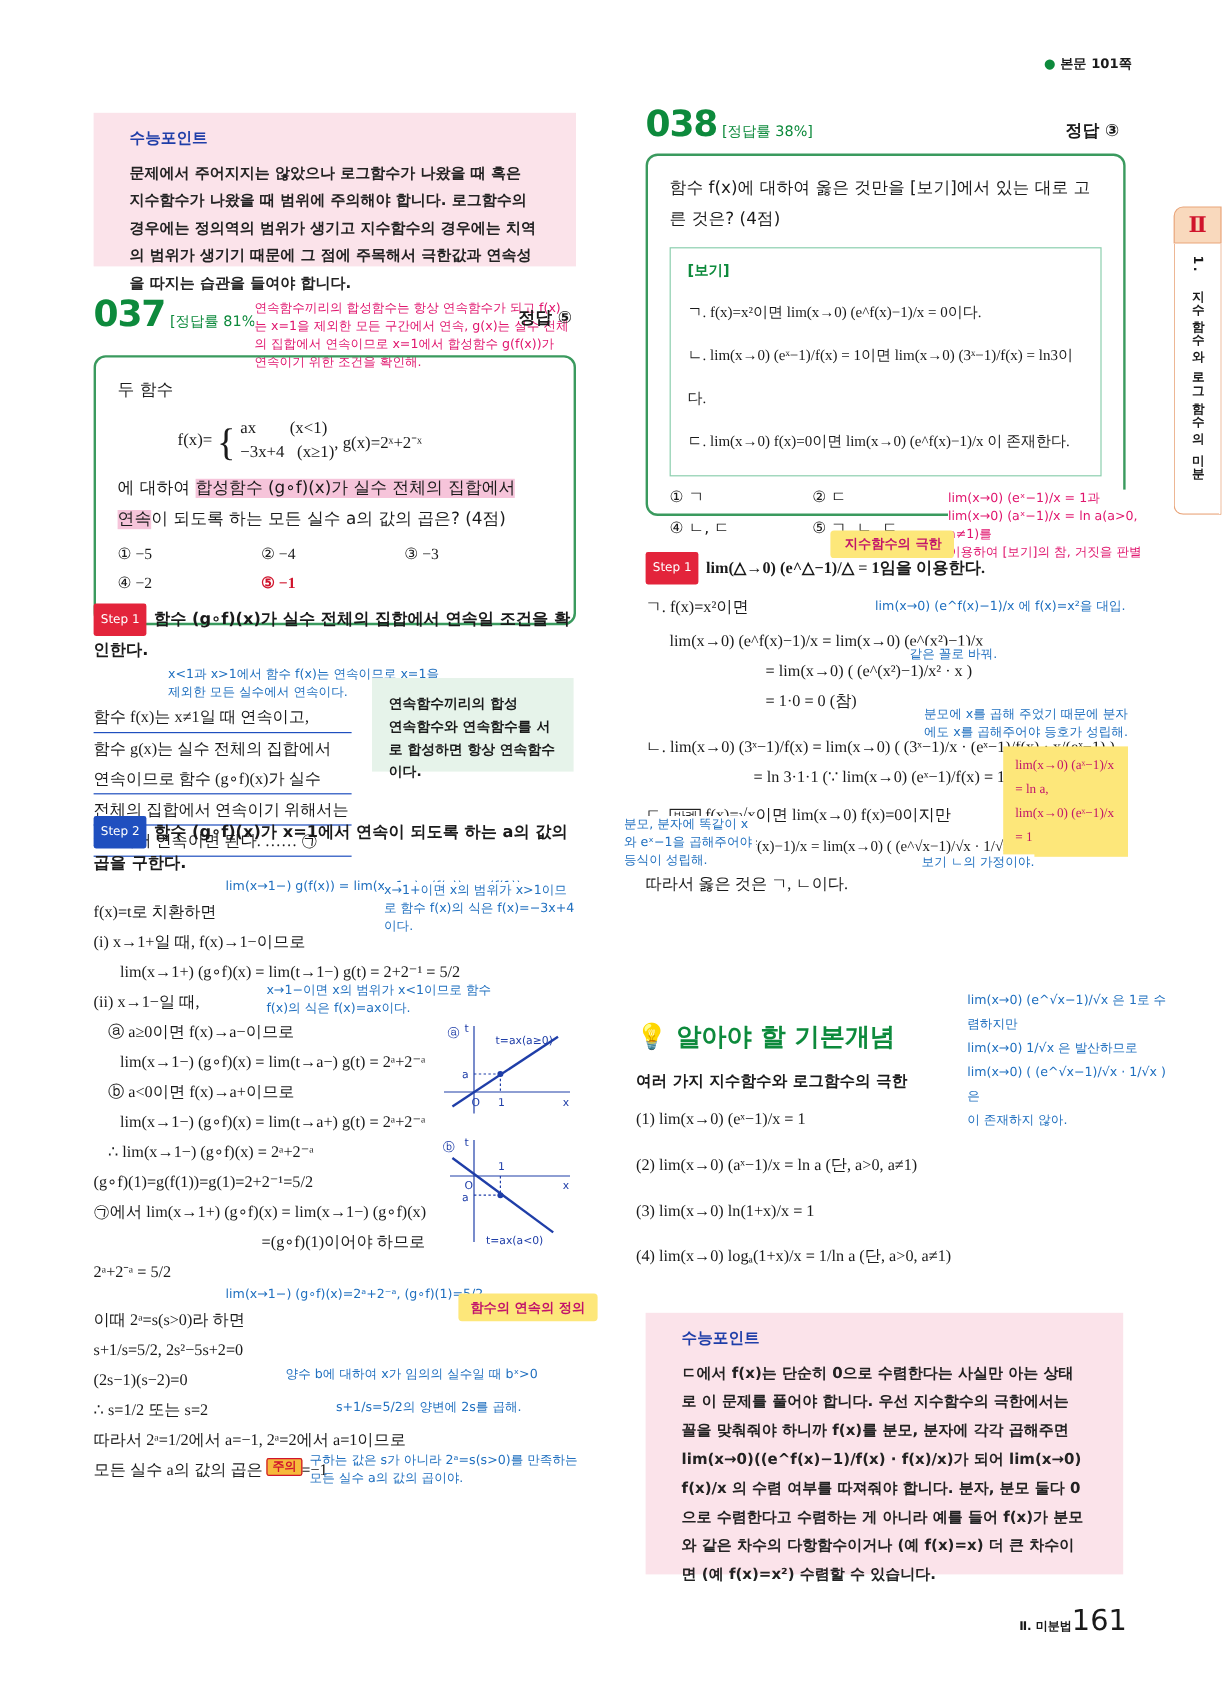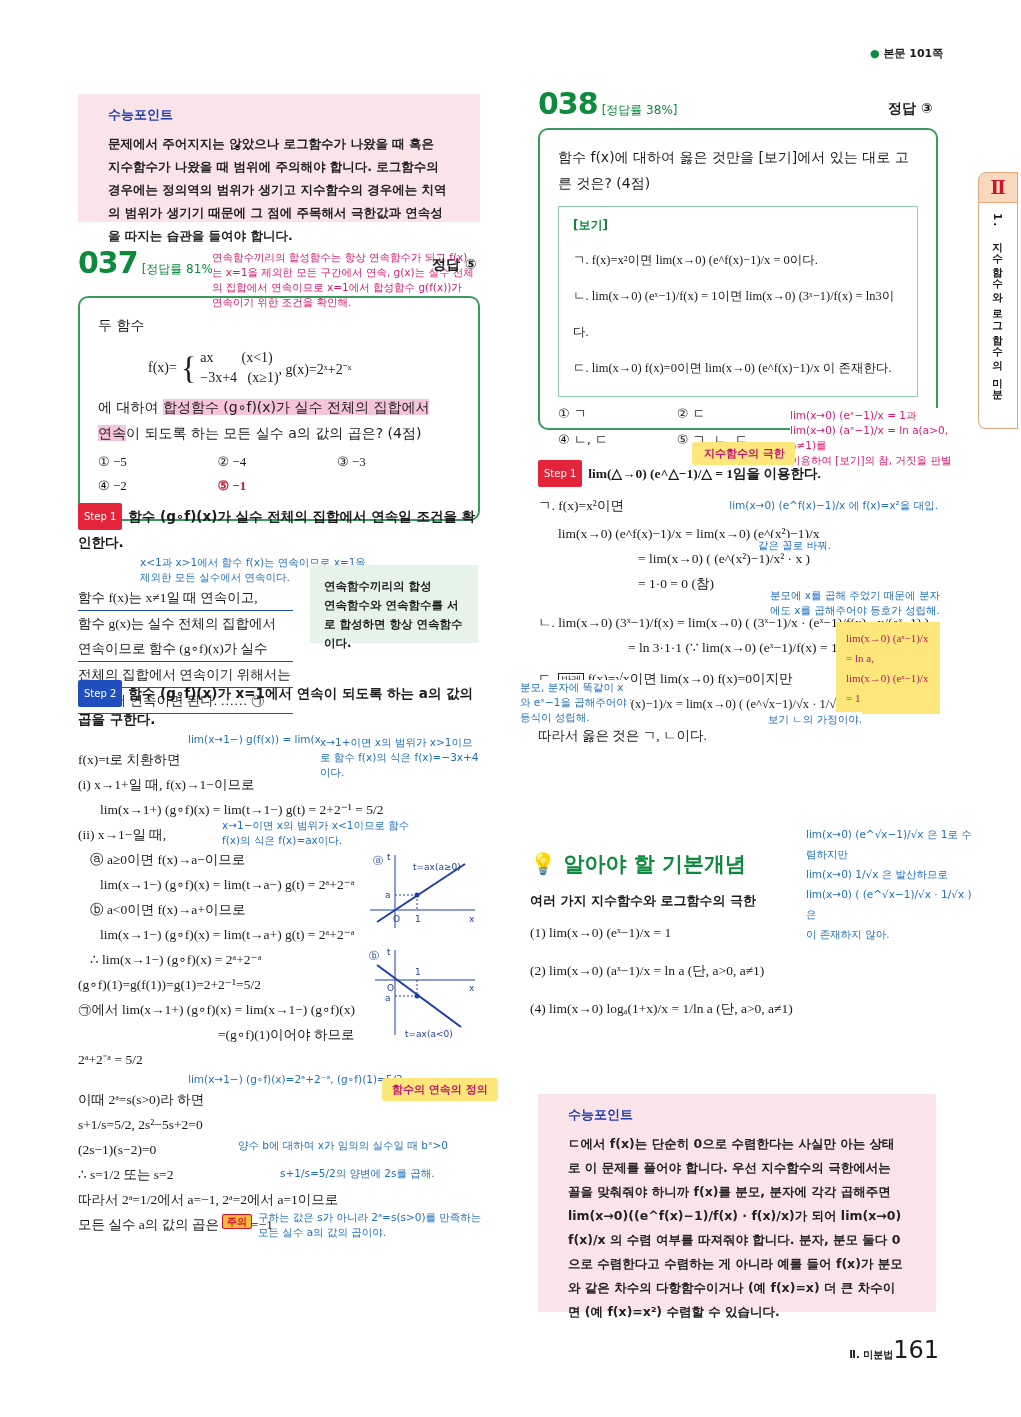--- a/index.html
+++ b/index.html
@@ -248,20 +248,21 @@
   <div>lim(x→0) ( (e^√x−1)/√x · 1/√x )은</div>
   <div>이 존재하지 않아.</div>
 </div>
 
 <div class="abs" style="left:530px;top:850px;width:240px;">
   <div class="concept-title"><span style="color:#f39c12;">💡</span> <span>알아야 할 기본개념</span></div>
   <div class="concept-sub" style="margin-top:14px;">여러 가지 지수함수와 로그함수의 극한</div>
   <div class="formula serif" style="margin-top:4px;width:320px;">
     <div>(1) lim(x→0) (eˣ−1)/x = 1</div>
     <div>(2) lim(x→0) (aˣ−1)/x = ln a (단, a&gt;0, a≠1)</div>
+    <div>(3) lim(x→0) ln(1+x)/x = 1</div>
     <div>(4) lim(x→0) logₐ(1+x)/x = 1/ln a (단, a&gt;0, a≠1)</div>
   </div>
 </div>
 
 <div class="abs pink-box" style="left:538px;top:1094px;width:398px;height:218px;">
   <div class="title">수능포인트</div>
   <div class="body" style="line-height:24px;">ㄷ에서 f(x)는 단순히 0으로 수렴한다는 사실만 아는 상태로 이 문제를 풀어야 합니다. 우선 지수함수의 극한에서는 꼴을 맞춰줘야 하니까 f(x)를 분모, 분자에 각각 곱해주면 lim(x→0)((e^f(x)−1)/f(x) · f(x)/x)가 되어 lim(x→0) f(x)/x 의 수렴 여부를 따져줘야 합니다. 분자, 분모 둘다 0으로 수렴한다고 수렴하는 게 아니라 예를 들어 f(x)가 분모와 같은 차수의 다항함수이거나 (예 f(x)=x) 더 큰 차수이면 (예 f(x)=x²) 수렴할 수 있습니다.</div>
 </div>
 
 <div class="footer">

